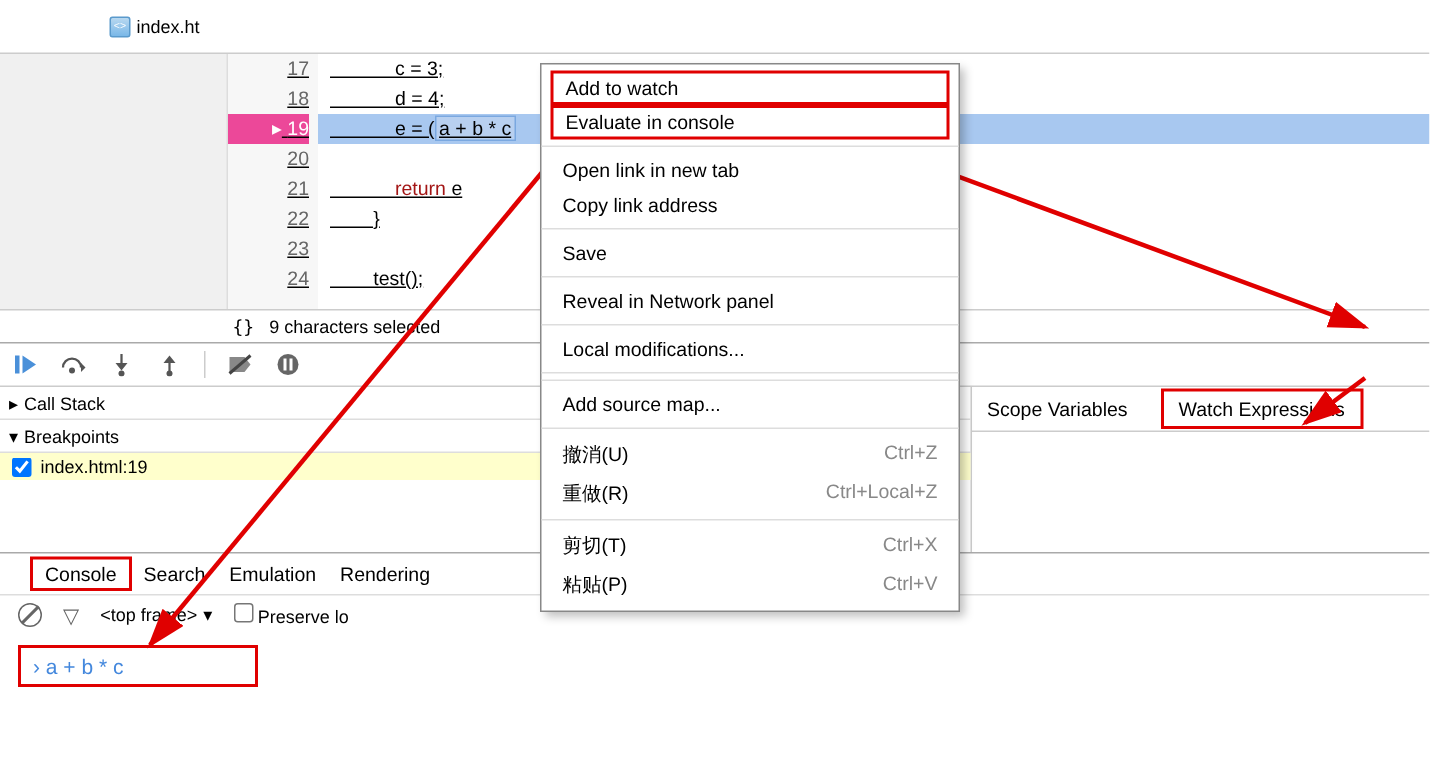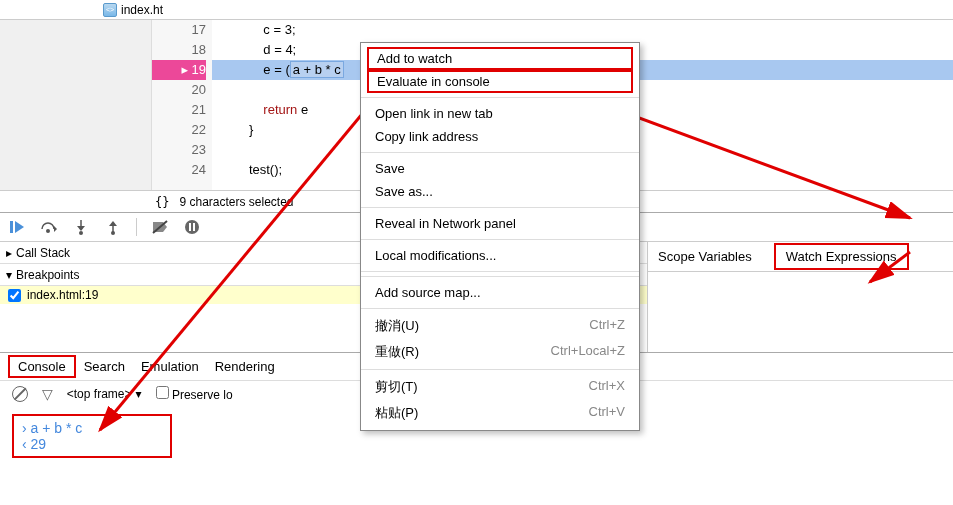--- a/index.html
+++ b/index.html
@@ -1,22 +1,22 @@
 <!DOCTYPE html>
 <html><head>
 <meta charset="utf-8">
 <style>
 * { margin: 0; padding: 0; box-sizing: border-box; font-family: "Segoe UI", Arial, sans-serif; }
 body { width: 953px; height: 505px; background: #fff; font-size: 12px; color: #000; overflow: hidden; position: relative; }
 
-.tab-bar { height: 20px; display: flex; align-items: center; padding-left: 95px; border-bottom: 1px solid #ccc; }
+.tab-bar { height: 36px; display: flex; align-items: center; padding-left: 65px; border-bottom: 1px solid #ccc; }
 .tab { display: flex; align-items: center; padding: 2px 8px; font-size: 12px; }
 .tab-icon { width: 14px; height: 14px; margin-right: 4px; background: linear-gradient(#b8d8f0,#7ab8e8); border: 1px solid #5a9acc; border-radius: 2px; display: flex; align-items: center; justify-content: center; font-size: 7px; color: #fff; }
 
-.editor-area { display: flex; height: 170px; }
+.editor-area { display: flex; height: 170px; text-decoration: underline; }
 .gutter { width: 152px; background: #f0f0f0; border-right: 1px solid #ddd; }
 .linenums { width: 60px; background: #f7f7f7; text-align: right; padding-right: 6px; color: #666; font-family: Consolas, monospace; font-size: 13px; line-height: 20px; }
 .linenums div { height: 20px; }
 .linenums .current { background: #ec4899; color: #fff; }
 .bpmarker { display: inline-block; }
 .code { flex: 1; font-family: Consolas, monospace; font-size: 13px; line-height: 20px; }
 .code-line { height: 20px; padding-left: 8px; white-space: pre; }
 .code-line.highlight { background: #a8c8f0; }
 .kw { color: #a31515; }
 .hlbox { background: #b8d0f0; border: 1px solid #7aa8e0; padding: 0 2px; }
@@ -38,21 +38,21 @@
 .right-panel .panel-tab.boxed { border: 2px solid #e00000; }
 
 .bp-item { display: flex; align-items: center; padding: 2px 8px; background: #ffffcc; }
 .bp-item input { margin-right: 6px; }
 
 .watch-row { padding: 10px 12px; font-family: Consolas, monospace; font-size: 14px; }
 .watch-row .expr { color: #c00080; }
 .watch-row .val { color: #1a1aa6; }
 .watch-box { border: 2px solid #e00000; margin: 6px; padding: 8px 10px; }
 
-.bottom-tabs { height: 28px; border-top: 1px solid #aaa; display: flex; align-items: center; padding-left: 8px; font-size: 13px; }
+.bottom-tabs { height: 28px; border-top: 1px solid #aaa; display: flex; align-items: center; padding-left: 20px; font-size: 13px; }
 .bottom-tab { padding: 2px 8px; }
 .bottom-tab.boxed { border: 2px solid #e00000; }
 
 .console-bar { height: 26px; border-top: 1px solid #ddd; display: flex; align-items: center; padding-left: 12px; gap: 14px; }
 .nope { width: 16px; height: 16px; border: 1.5px solid #666; border-radius: 50%; position: relative; }
 .nope::after { content: ""; position: absolute; width: 16px; height: 1.5px; background: #666; top: 6px; left: -1px; transform: rotate(-45deg); }
 .funnel { font-size: 14px; color: #666; }
 .frame-sel { display: flex; align-items: center; gap: 4px; font-size: 12px; }
 
 .console-output { padding: 6px 10px; font-family: Consolas, monospace; font-size: 14px; }
@@ -188,44 +188,40 @@
   <span class="frame-sel">
       <span>&lt;top frame&gt;</span> 
       <span>▾</span>
     </span>
   <label><input type="checkbox" style=""> <span>Preserve lo</span></label>
 </div>
 
 <div class="console-output">
   <div class="console-box">
     <div><span class="console-prompt">› </span><span class="console-expr">a + b * c</span></div>
-    <div><span class="console-prompt">‹ </span><span class="console-res">29</span></div>
   </div>
 </div>
 
 <div class="context-menu" id="ctx">
     <div class="cm-item boxed">
       <span>Add to watch</span>
     </div>
     <div class="cm-item boxed">
       <span>Evaluate in console</span>
     </div>
     <div class="cm-sep"></div>
     <div class="cm-item">
       <span>Open link in new tab</span>
     </div>
     <div class="cm-item">
       <span>Copy link address</span>
     </div>
     <div class="cm-sep"></div>
     <div class="cm-item">
       <span>Save</span>
-    </div>
-    <div class="cm-item">
-      <span>Save as...</span>
     </div>
     <div class="cm-sep"></div>
     <div class="cm-item">
       <span>Reveal in Network panel</span>
     </div>
     <div class="cm-sep"></div>
     <div class="cm-item">
       <span>Local modifications...</span>
     </div>
     <div class="cm-sep"></div>

